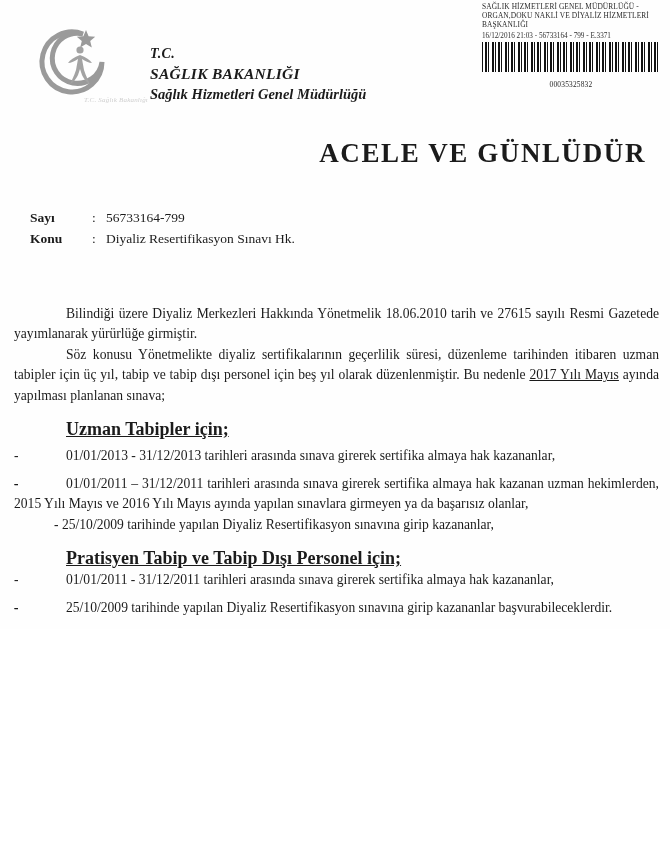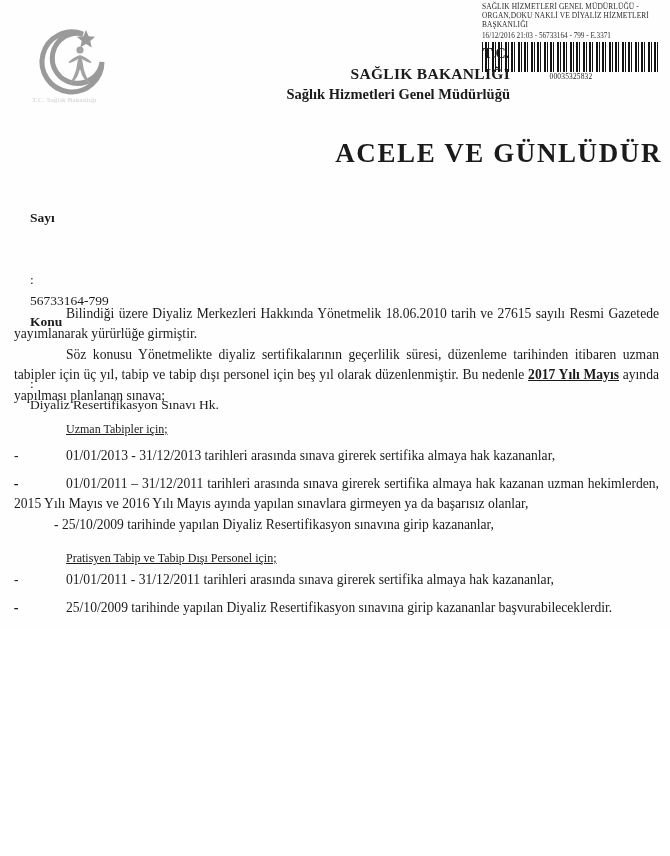--- a/index.html
+++ b/index.html
@@ -54,50 +54,52 @@
         #121212 0px, #121212 1px, #ffffff 1px, #ffffff 3px,
         #121212 3px, #121212 5px, #ffffff 5px, #ffffff 6px,
         #121212 6px, #121212 7px, #ffffff 7px, #ffffff 10px,
         #121212 10px, #121212 12px, #ffffff 12px, #ffffff 13px);
   }
   .barcode-number {
     font-size: 7.4px;
     text-align: center;
     width: 178px;
     color: #262626;
-    margin-top: 0px;
+    margin-top: 8px;
     letter-spacing: 0.2px;
   }
 
   
   .logo-wrap {
     position: absolute;
     top: 22px;
     left: 30px;
     width: 120px;
     height: 95px;
   }
   .logo-caption {
     position: absolute;
     top: 74px;
     left: 2px;
     width: 116px;
-    text-align: left;
+    text-align: right;
     font-size: 7px;
     color: #cfcfcf;
     letter-spacing: 0.2px;
+    font-style: italic;
   }
 
   
   .title-block {
     position: absolute;
     top: 44px;
     left: 150px;
     width: 360px;
-    text-align: right;
+    text-align: left;
+    font-style: italic;
   }
   .title-tc {
     font-size: 14px;
     font-weight: bold;
     line-height: 19px;
     letter-spacing: 0.4px;
   }
   .title-ministry {
     font-size: 15.5px;
     font-weight: bold;
@@ -107,40 +109,39 @@
   .title-dept {
     font-size: 14.5px;
     font-weight: bold;
     line-height: 21px;
   }
 
   
   .urgent {
     position: absolute;
     top: 138px;
-    right: 8px;
+    right: 24px;
     font-size: 27px;
     font-weight: bold;
     letter-spacing: 1.6px;
     white-space: nowrap;
   }
 
   
   .fields {
     position: absolute;
     top: 207px;
     left: 30px;
     width: 420px;
     font-size: 13.5px;
   }
   .field-row {
     display: flex;
     align-items: baseline;
     line-height: 21px;
-    flex-direction: column;
   }
   .field-label {
     font-weight: bold;
     width: 62px;
     flex: 0 0 62px;
   }
   .field-colon {
     width: 14px;
     flex: 0 0 14px;
   }
@@ -159,32 +160,32 @@
   }
   .para {
     text-align: justify;
     text-indent: 52px;
     margin: 0 0 0 0;
   }
   .para.tight {
     margin-top: 0px;
   }
   u.bold-underline {
-    font-weight: bold;
+    font-weight: normal;
     margin-top: 40px;
   }
 
   .section-heading {
-    font-weight: normal;
+    font-weight: bold;
     text-decoration: underline;
     text-indent: 52px;
     display: block;
     margin-top: 13px;
     margin-bottom: 2px;
-    font-size: 12px;
+    font-size: 18px;
   }
 
   .bullet-item {
     position: relative;
     text-align: justify;
     text-indent: 52px;
     padding-left: 0px;
     margin-top: 7px;
   }
   .bullet-item .dash {

